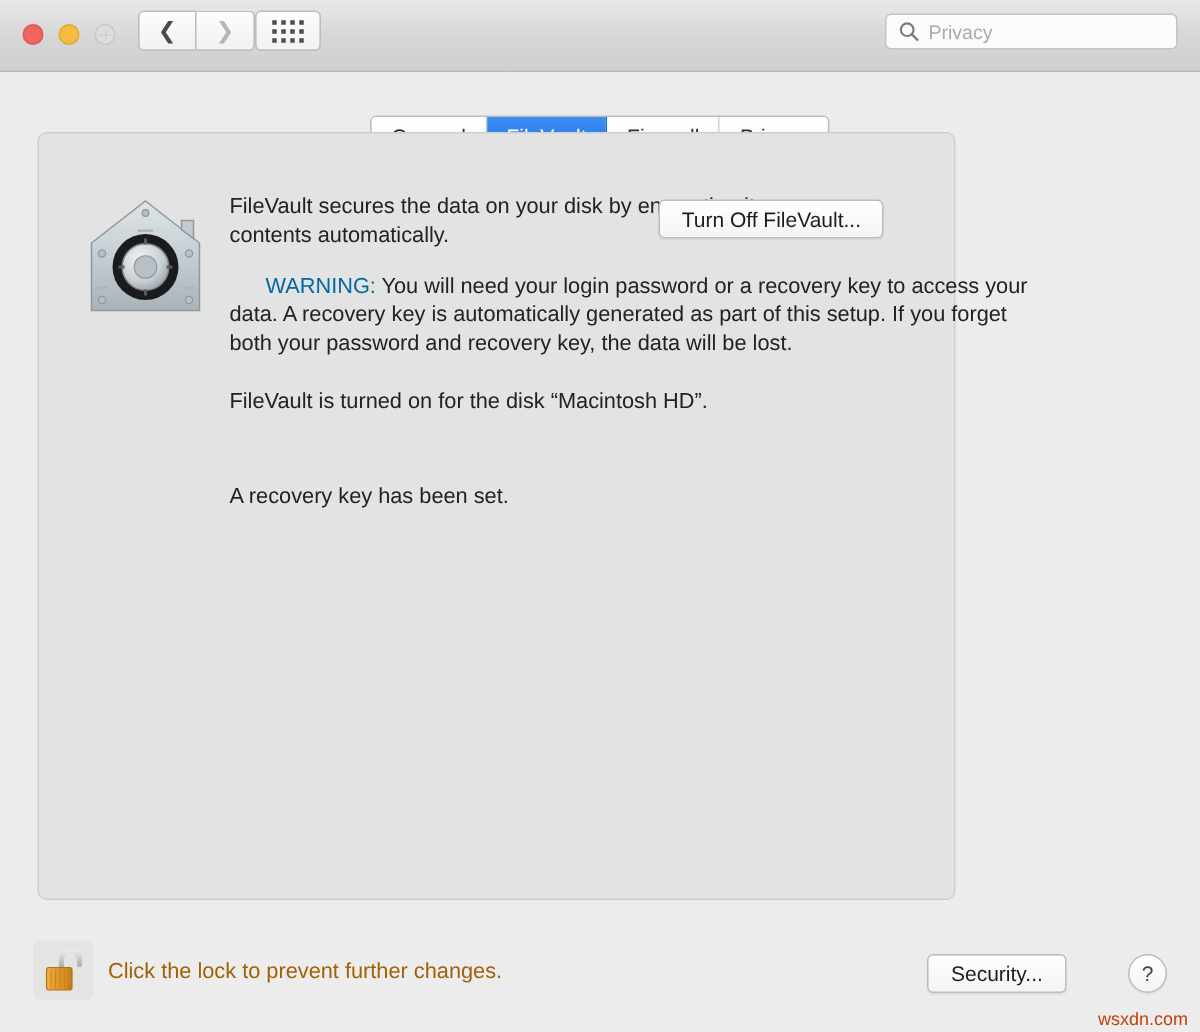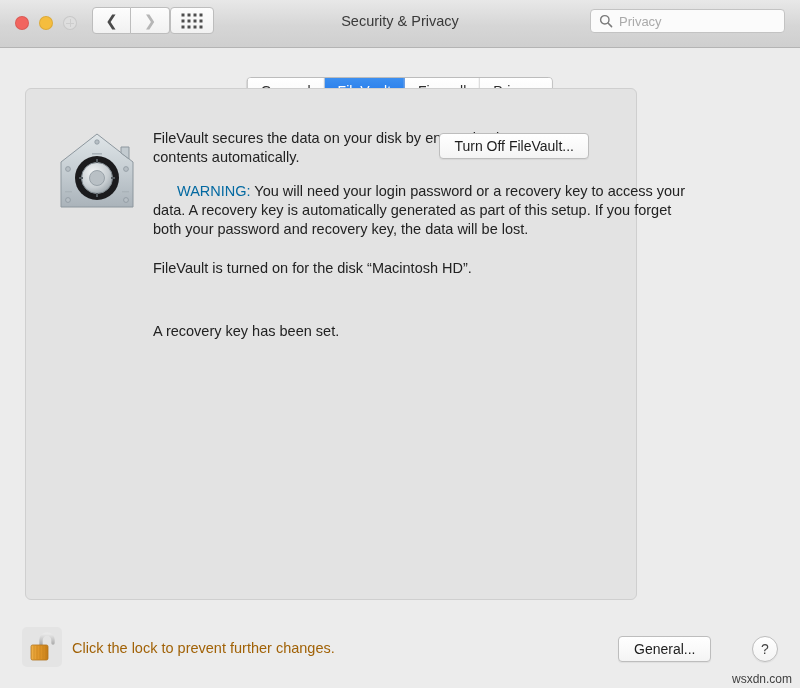--- a/index.html
+++ b/index.html
@@ -250,21 +250,21 @@
     align-items: center;
     justify-content: center;
     font-size: 14px;
     color: #444444;
     box-shadow: 0 1px 1px rgba(0,0,0,.06);
   }
   #watermark {
     position: absolute;
     right: 8px; bottom: 2px;
     font-size: 12px;
-    color: #404040;
+    color: #c2410c;
     font-family: "Liberation Sans", sans-serif;
   }
 </style>
 </head>
 <body>
 
 <div id="window">
 
   <div id="titlebar">
 
@@ -289,21 +289,20 @@
           <i></i>
           <i></i>
           <i></i>
         <i></i>
           <i></i>
           <i></i>
           <i></i>
       </span>
     </div>
 
-    <div id="win-title">Security &amp; Privacy</div>
 
     <div id="searchbox">
       <svg id="search-icon" viewBox="0 0 14 14">
         <circle cx="5.8" cy="5.8" r="4.2" fill="none" stroke="#7a7a7a" stroke-width="1.4"></circle>
         <line x1="9" y1="9" x2="12.6" y2="12.6" stroke="#7a7a7a" stroke-width="1.5" stroke-linecap="round"></line>
       </svg>
       <span id="search-input-text">Privacy</span>
     </div>
   </div>
 
@@ -391,19 +390,19 @@
         <line x1="15" y1="19" x2="15" y2="32"></line>
         <line x1="18" y1="19" x2="18" y2="32"></line>
         <line x1="21" y1="19" x2="21" y2="32"></line>
         <line x1="24" y1="19" x2="24" y2="32"></line>
       </g>
     </svg>
   </div>
 
   <div id="lock-caption">Click the lock to prevent further changes.</div>
 
-  <div id="advanced-btn">General...</div>
+  <div id="advanced-btn">Security...</div>
 
   <div id="help-btn">?</div>
 
   <div id="watermark">wsxdn.com</div>
 
 </div>
 
 </body></html>

